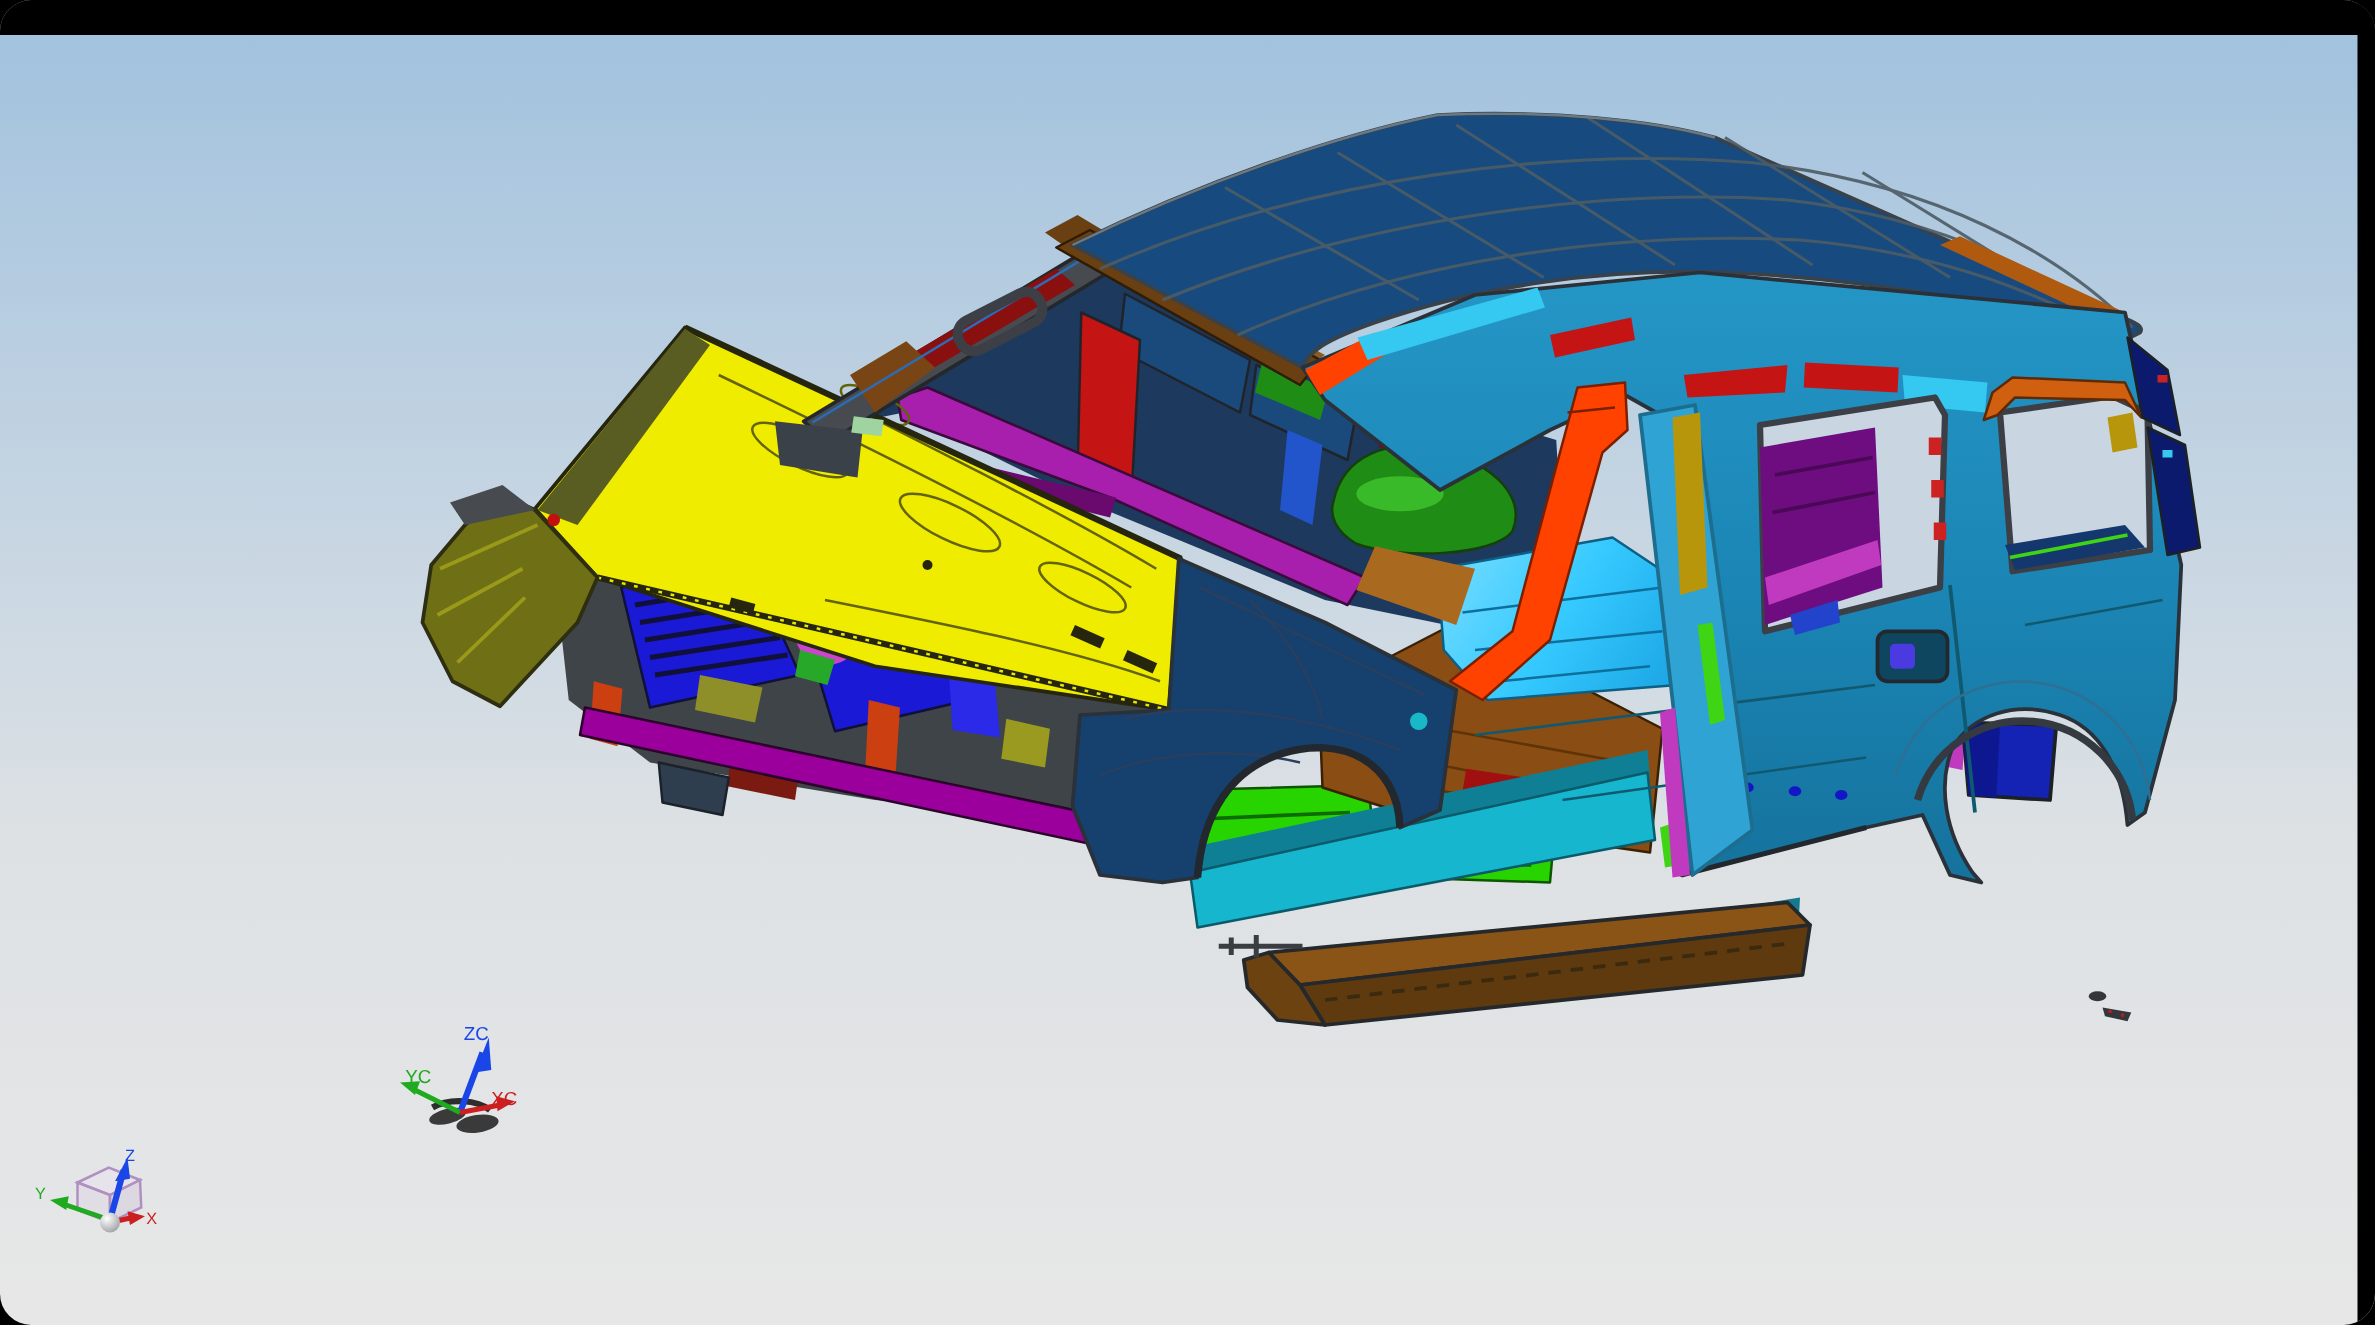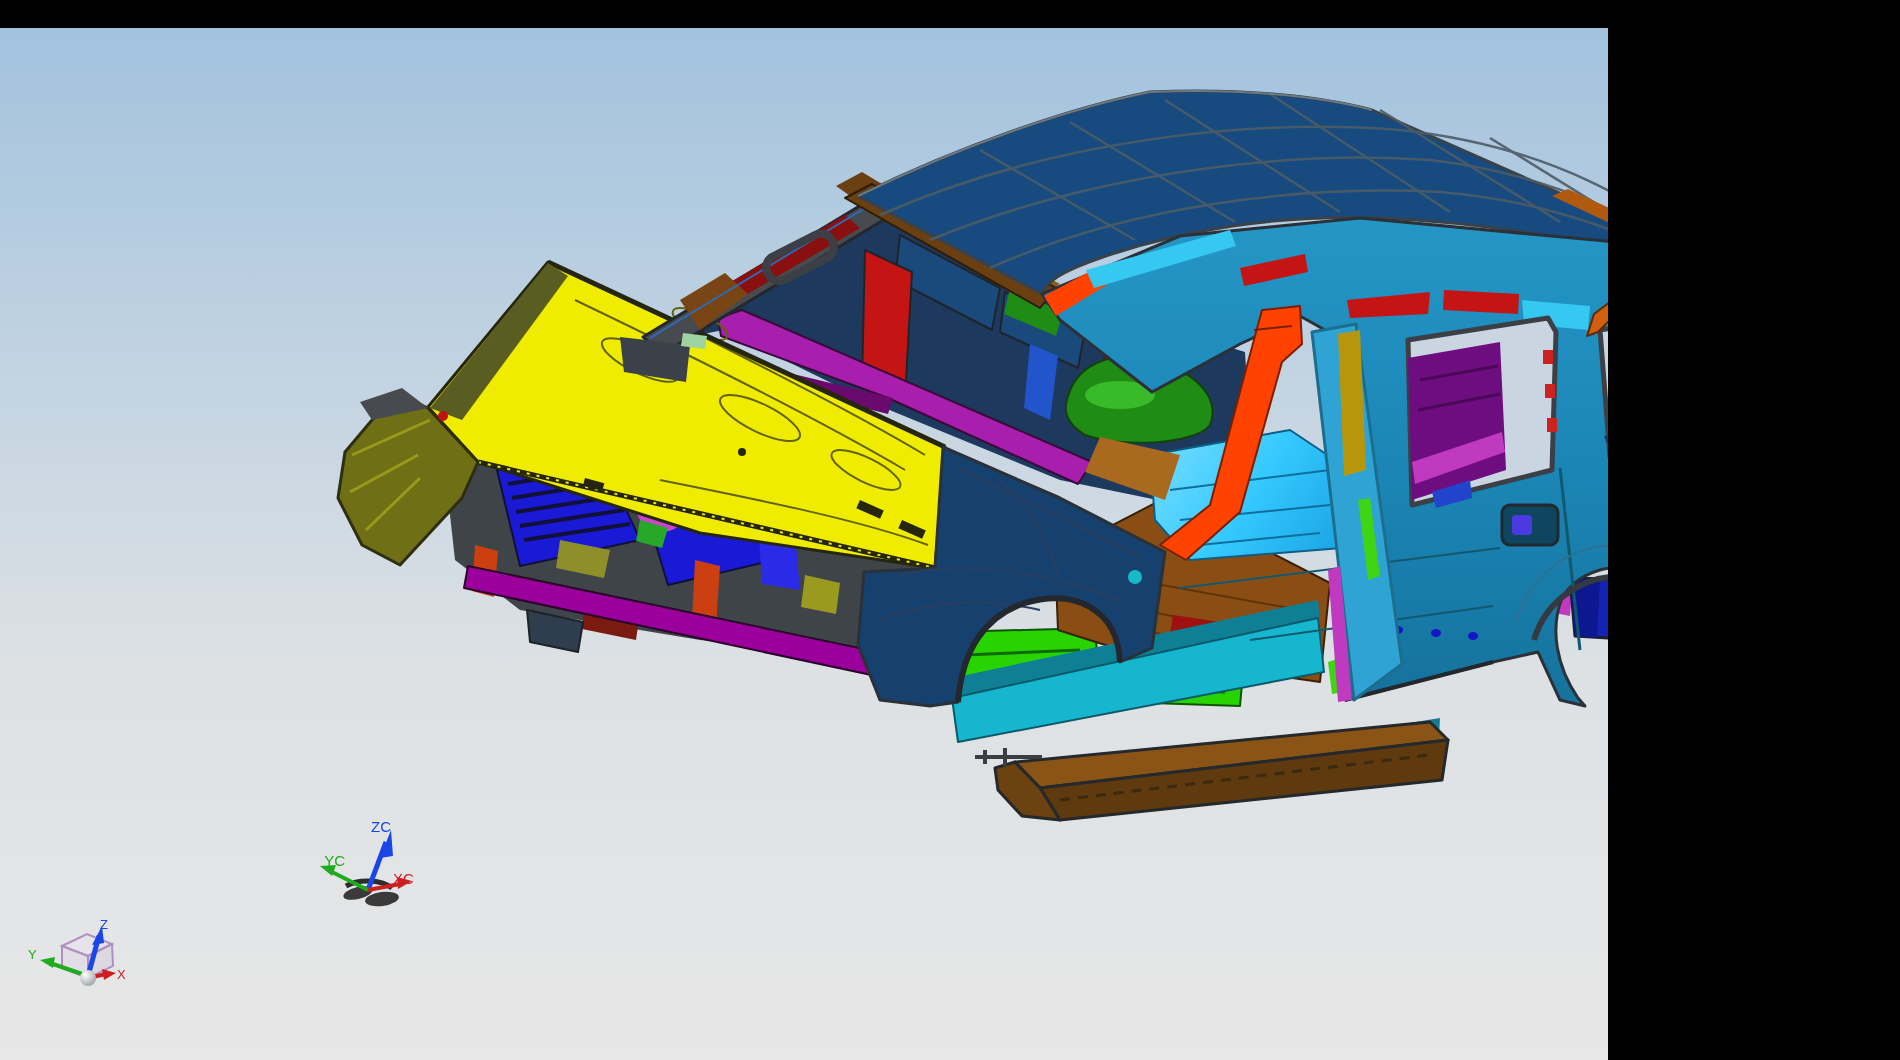--- a/index.html
+++ b/index.html
@@ -1,17 +1,17 @@
 <!DOCTYPE html>
 <html><head>
 <meta charset="utf-8">
 <style>
   html,body{margin:0;padding:0;background:#000;}
-  .stage{position:relative;width:1608px;height:1060px;overflow:hidden;background:#000;
-         font-family:"Liberation Sans", sans-serif;}
+  .stage{position:relative;width:1900px;height:1060px;overflow:hidden;background:#000;
+         font-family:"Liberation Sans", sans-serif;border-radius:25px;}
   svg{display:block;}
   text{font-family:"Liberation Sans", sans-serif;}
 </style>
 </head>
 <body>
 
 <div class="stage">
 <svg width="1900" height="1060" viewBox="0 0 1900 1060">
   <defs>
     <linearGradient id="sky" x1="0" y1="28" x2="0" y2="1060" gradientUnits="userSpaceOnUse">

